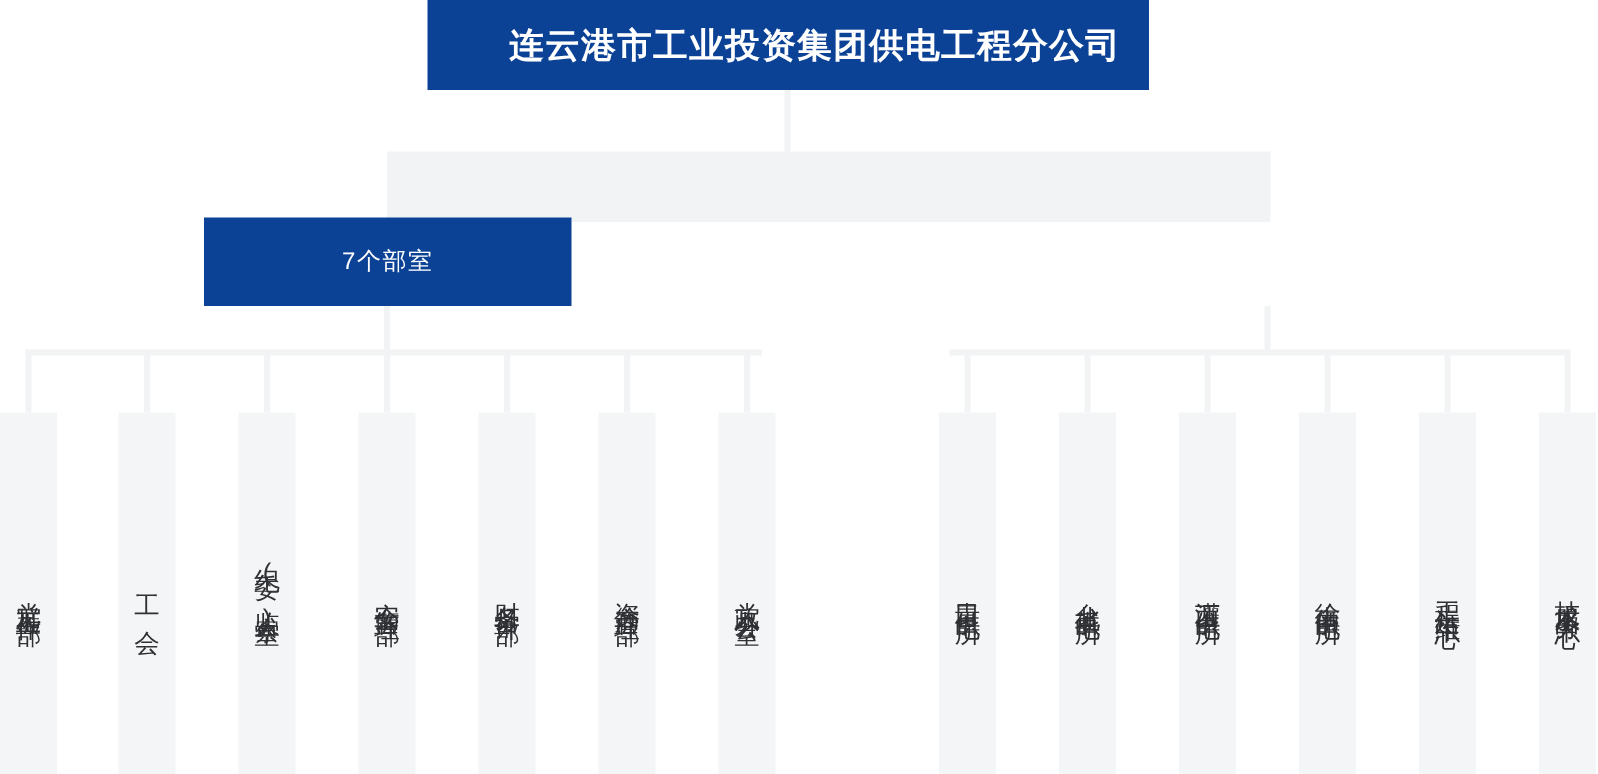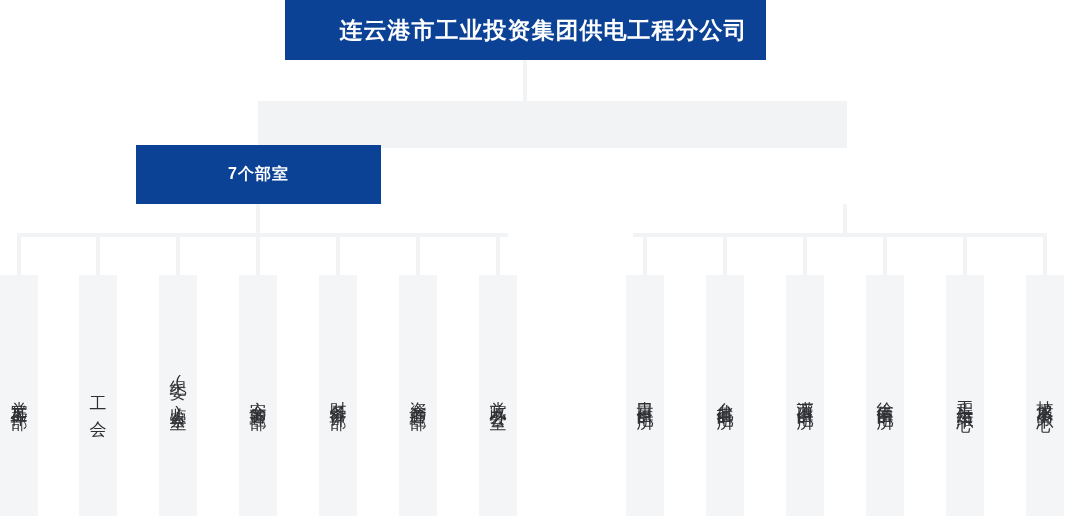--- a/index.html
+++ b/index.html
@@ -38,21 +38,20 @@
     font-size: 23px;
     font-weight: bold;
     padding-left: 36px;
   }
   #branch-left {
     left: 136px;
     top: 145px;
     width: 245px;
     height: 59px;
     font-size: 16px;
-    font-weight: bold;
   }
   #branch-right {
     left: 723px;
     top: 145px;
     width: 245px;
     height: 59px;
     font-size: 16px;
   }
 
   

